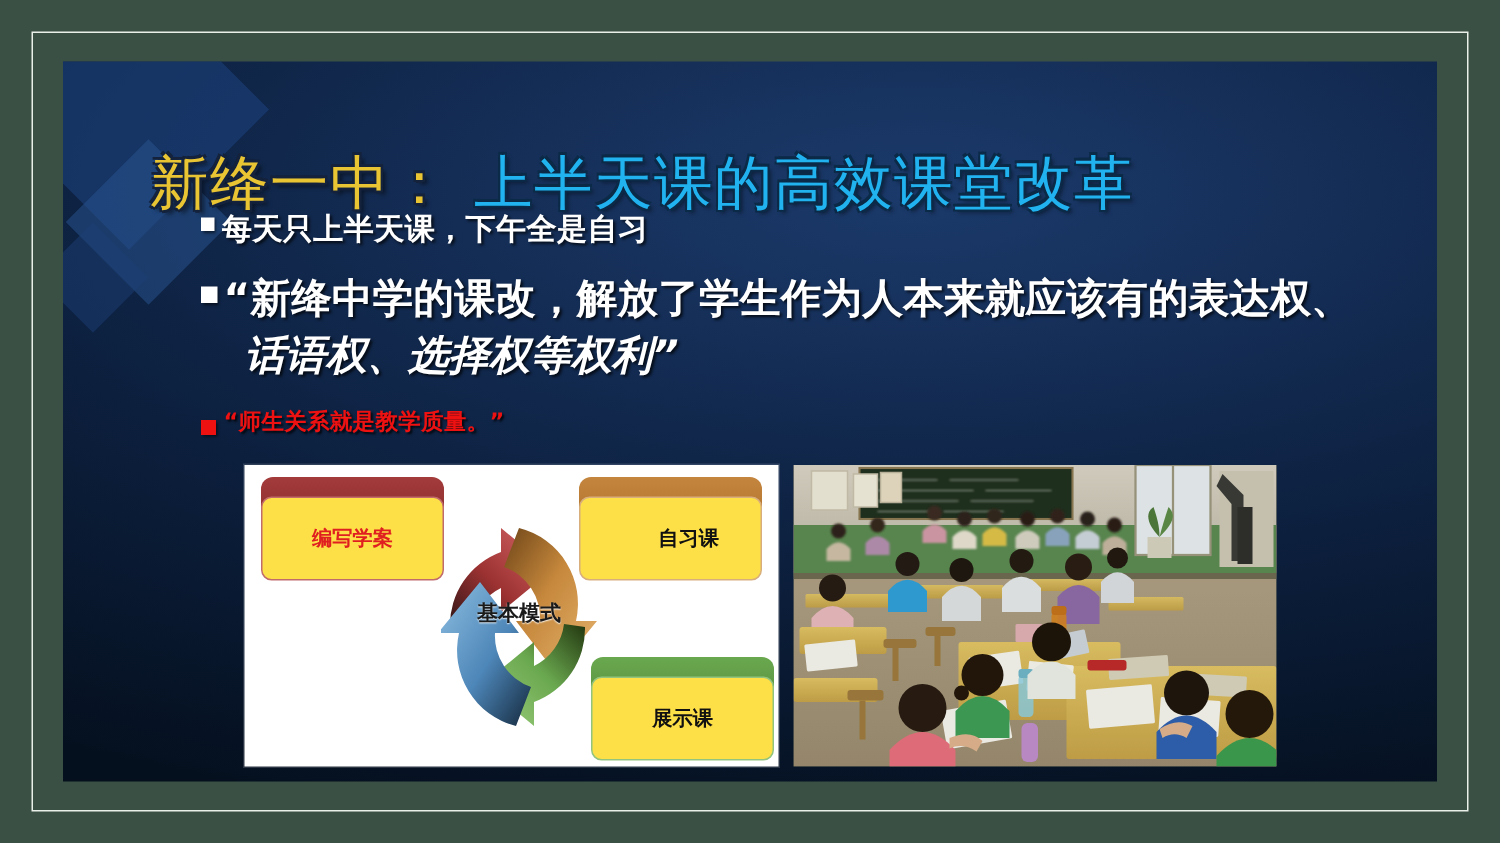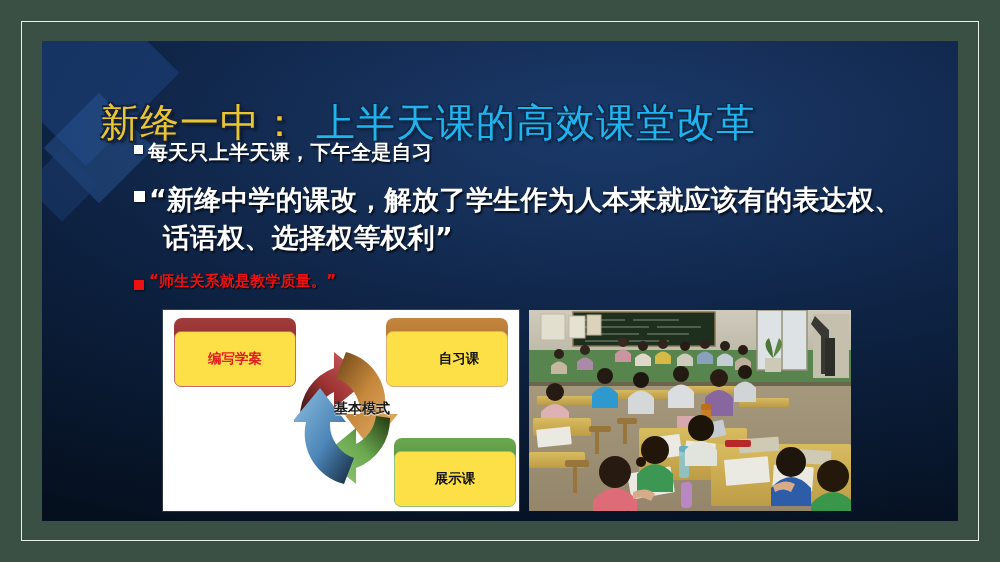--- a/index.html
+++ b/index.html
@@ -71,21 +71,21 @@
   }
 
   #bullet-1 { margin-bottom:15px; }
   #bullet-1 .b-mark i { width:9px; height:9px; margin-top:6px; }
   #bullet-1 .b-text { font-size:20px; letter-spacing:.3px; }
 
   #bullet-2 { margin-bottom:14px; }
   #bullet-2 .b-mark { margin-right:4px; }
   #bullet-2 .b-mark i { width:11px; height:11px; margin-top:10px; }
   #bullet-2 .b-text { font-size:27px; line-height:1.42; letter-spacing:.2px; }
-  #bullet-2-line2 { display:block; padding-left:14px; }
+  #bullet-2-line2 { display:block; padding-left:14px;font-style:italic; }
 
   #bullet-3 .b-mark i { width:10px; height:10px; margin-top:8px; background:#ee1111; }
   #bullet-3 .b-text {
     font-size:15px; color:#ee1111; letter-spacing:.2px;
     text-shadow:1.4px 1.4px 1.5px rgba(0,0,0,.8);
   }
 
   
   #media-row { position:absolute; left:121px; top:269px; }
 
@@ -118,21 +118,21 @@
   #d-box-tr .d-head { background:linear-gradient(#c4853f,#b5762f); }
   #d-box-tr .d-body { border:1.5px solid #d9ae7d;padding-left:24px; }
   #d-box-bl .d-head { background:linear-gradient(#6d9bc3,#5a8ab5); }
   #d-box-bl .d-body { border:1.5px solid #8fb4d4; }
   #d-box-br .d-head { background:linear-gradient(#6aa84f,#5a9441); }
   #d-box-br .d-body { border:1.5px solid #93c47d; }
 
   #d-cycle { position:absolute; left:124px; top:6px; width:110px; height:185px; }
   #d-center-label {
     position:absolute; left:148px; top:84px; width:72px;
-    text-align:right; font-size:14px; font-weight:700; color:#1a1a1a;
+    text-align:left; font-size:14px; font-weight:700; color:#1a1a1a;
     z-index:5; text-shadow:0 1px 1px rgba(255,255,255,.9);
   }
 
   
   #photo-panel {
     position:absolute; left:366px; top:0;
     width:322px; height:201px; overflow:hidden;
     background:#6a6a58;
   }
   #photo-svg { display:block; width:100%; height:100%; }

